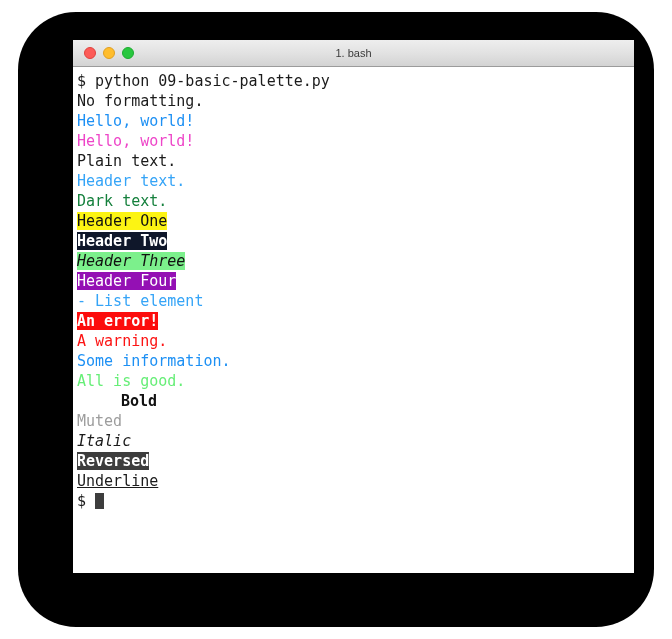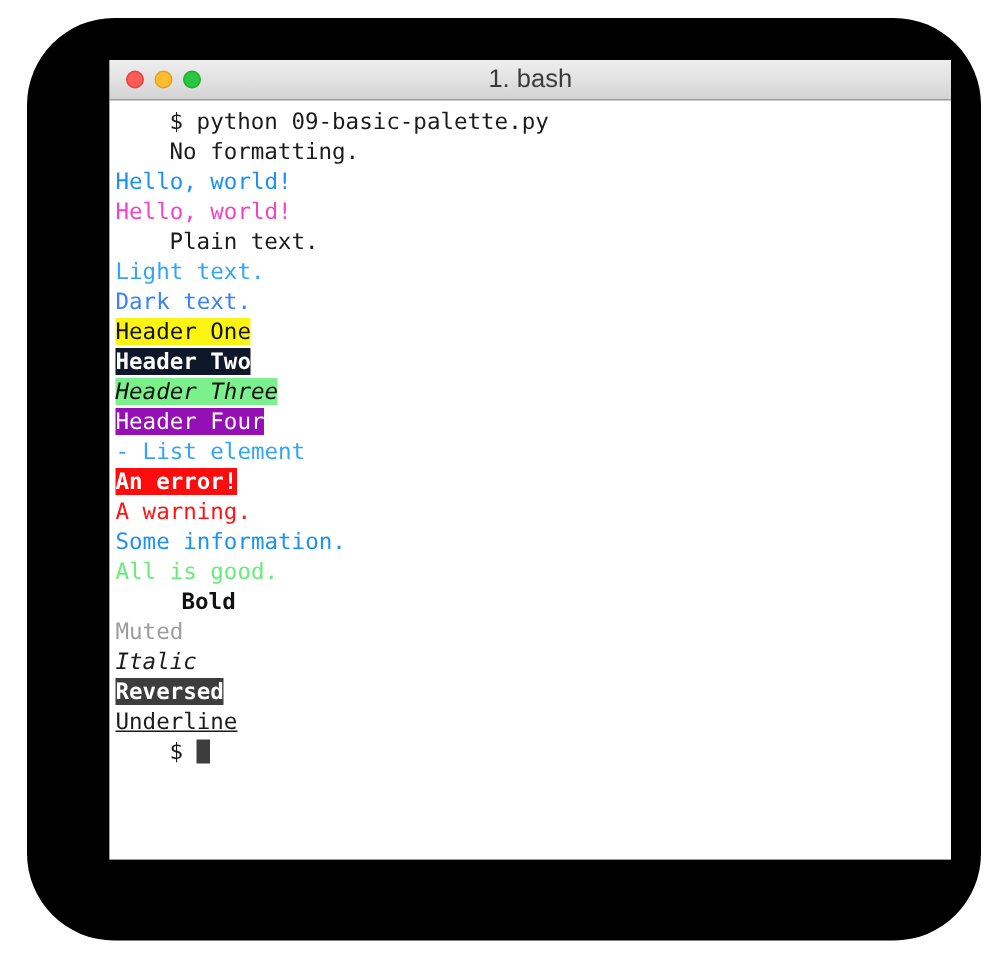--- a/index.html
+++ b/index.html
@@ -66,21 +66,21 @@
   .light-close  { background: #fc5b57; border: 1px solid #e0423e; }
   .light-min    { background: #ffbd2d; border: 1px solid #e0a022; }
   .light-max    { background: #29c73f; border: 1px solid #1dac31; }
 
   #window-title {
     position: absolute;
     left: 0;
     right: 0;
     text-align: center;
     font-family: "Liberation Sans", sans-serif;
-    font-size: 17px;
+    font-size: 11px;
     color: #3b3b3b;
     pointer-events: none;
   }
 
   
   #terminal-body {
     flex: 1 1 auto;
     background: #ffffff;
     padding: 4px 0 0 4px;
     box-sizing: border-box;
@@ -94,25 +94,25 @@
     height: 20px;
     color: #1b1b1b;
     white-space: pre;
     letter-spacing: 0px;
   }
   .term-line > span {
     white-space: pre;
   }
 
   
-  .st-plain     { color: #1b1b1b; margin-left: 36px; }
+  .st-plain     { color: #1b1b1b; }
   .st-info      { color: #1d90f4; }
   .st-magenta   { color: #ee45c8; }
   .st-lightblue { color: #35a4f7; }
-  .st-purple    { color: #3b82f6; }
+  .st-purple    { color: #15803d; }
   .st-error-txt { color: #fc1414; }
   .st-success   { color: #66ee77; }
   .st-muted     { color: #9d9d9d; }
   .st-bold      { font-weight: bold; color: #111111; padding-left: 44px; }
   .st-italic    { font-style: italic; color: #1b1b1b; }
   .st-underline { text-decoration: underline; color: #1b1b1b; }
 
   .st-h1 { background: #fcf413; color: #111111; }
   .st-h2 { background: #0f172a; color: #ffffff; font-weight: bold; text-align: right; }
   .st-h3 { background: #7cf08c; color: #111111; font-style: italic; }
@@ -143,21 +143,21 @@
       <div id="window-title">1. bash</div>
     </div>
 
     <div id="terminal-body">
 
     <div class="term-line"><span class="st-plain">$ python 09-basic-palette.py</span></div>
         <div class="term-line"><span class="st-plain">No formatting.</span></div>
         <div class="term-line"><span class="st-info">Hello, world!</span></div>
         <div class="term-line"><span class="st-magenta">Hello, world!</span></div>
         <div class="term-line"><span class="st-plain">Plain text.</span></div>
-        <div class="term-line"><span class="st-lightblue">Light text.</span></div>
+        <div class="term-line"><span class="st-lightblue">Header text.</span></div>
         <div class="term-line"><span class="st-purple">Dark text.</span></div>
         <div class="term-line"><span class="st-h1">Header One</span></div>
         <div class="term-line"><span class="st-h2">Header Two</span></div>
         <div class="term-line"><span class="st-h3">Header Three</span></div>
         <div class="term-line"><span class="st-h4">Header Four</span></div>
         <div class="term-line"><span class="st-lightblue">- List element</span></div>
         <div class="term-line"><span class="st-err">An error!</span></div>
         <div class="term-line"><span class="st-error-txt">A warning.</span></div>
         <div class="term-line"><span class="st-info">Some information.</span></div>
         <div class="term-line"><span class="st-success">All is good.</span></div>

